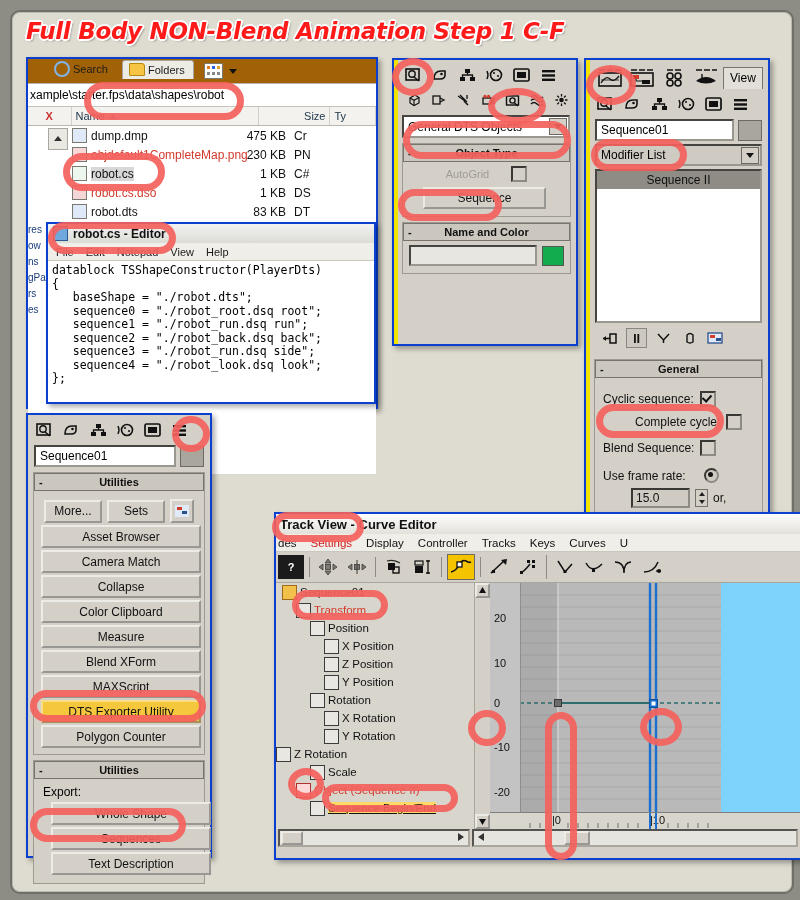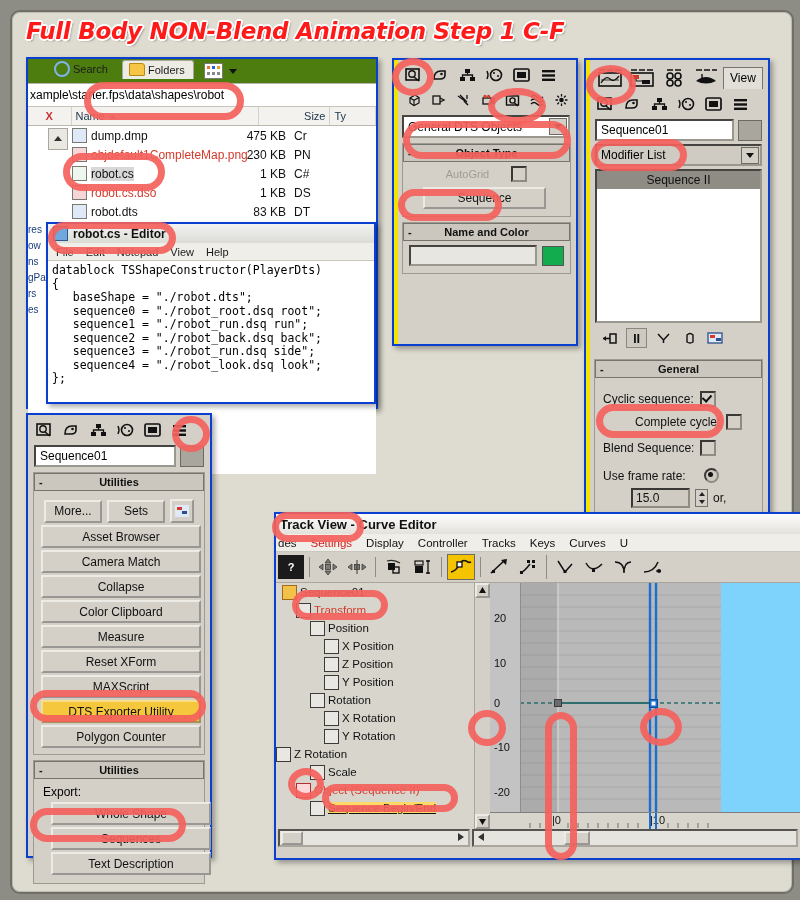--- a/index.html
+++ b/index.html
@@ -30,21 +30,21 @@
     white-space:nowrap;
   }
   
   .win{position:absolute;box-sizing:border-box;border:2px solid #0a3fd0;background:#d4d0c8;
        box-shadow:3px 3px 5px rgba(0,0,0,.32);}
   .maxpanel{background:#d4d0c8;}
   .yellowbar{position:absolute;left:0;top:0;bottom:0;width:4px;background:#f2e400;}
 
   
   #explorer{left:26px;top:57px;width:352px;height:352px;background:#fff;}
-  .exp-toolbar{height:24px;background:#4d7c0f;position:relative;border-bottom:1px solid #b6b4ab;}
+  .exp-toolbar{height:24px;background:#a16207;position:relative;border-bottom:1px solid #b6b4ab;}
   .tb-item{position:absolute;top:2px;font-size:11px;color:#1b1b1b;display:flex;align-items:center;gap:3px;}
   .tb-btn{background:#ecebe4;border:1px solid #a8a69c;border-bottom:none;border-radius:3px 3px 0 0;padding:2px 8px 3px 6px;}
   .ico-folder{width:14px;height:11px;background:#f6c544;border:1px solid #b58a12;border-radius:1px 3px 1px 1px;display:inline-block;}
   .ico-search{width:12px;height:12px;border:2px solid #7fb4e8;border-radius:50%;display:inline-block;position:relative;}
   .views-box{width:17px;height:14px;border:1px solid #7a7a72;background:#fff;display:inline-block;position:relative;}
   .views-box i{position:absolute;width:3px;height:3px;display:block;}
   .addrbar{height:22px;background:#fff;border-bottom:1px solid #c5c3ba;display:flex;align-items:center;padding-left:2px;
            font-size:12px;color:#000;}
   .colhdr{height:18px;background:#f3f2ee;border-bottom:1px solid #b9b7ae;display:flex;align-items:center;
           font-size:11px;color:#21374d;position:relative;}
@@ -662,21 +662,21 @@
                 <rect x="2" y="2" width="5" height="3" fill="#d23a2c"></rect>
                 <rect x="7" y="6" width="5" height="3" fill="#2a4f8a"></rect>
               </svg>
             </span>
         </div>
         <span class="ubtn w">Asset Browser</span>
         <span class="ubtn w">Camera Match</span>
         <span class="ubtn w">Collapse</span>
         <span class="ubtn w">Color Clipboard</span>
         <span class="ubtn w">Measure</span>
-        <span class="ubtn w">Reset XForm</span>
+        <span class="ubtn w">Blend XForm</span>
         <span class="ubtn w">MAXScript</span>
         <span class="ubtn w hl">DTS Exporter Utility</span>
         <span class="ubtn w">Polygon Counter</span>
       </div>
     </div>
     <div class="rollout">
       <div class="roll-hdr">
         <span class="minus">-</span>
         <span>Utilities</span>
       </div>

